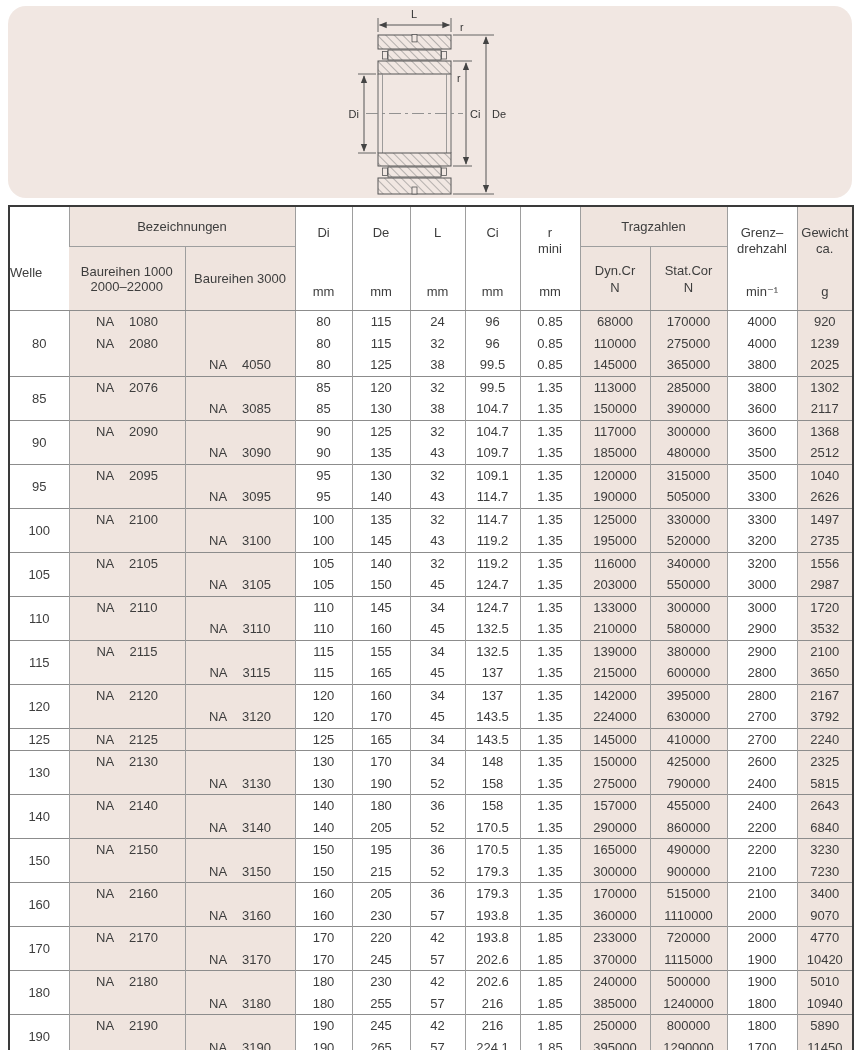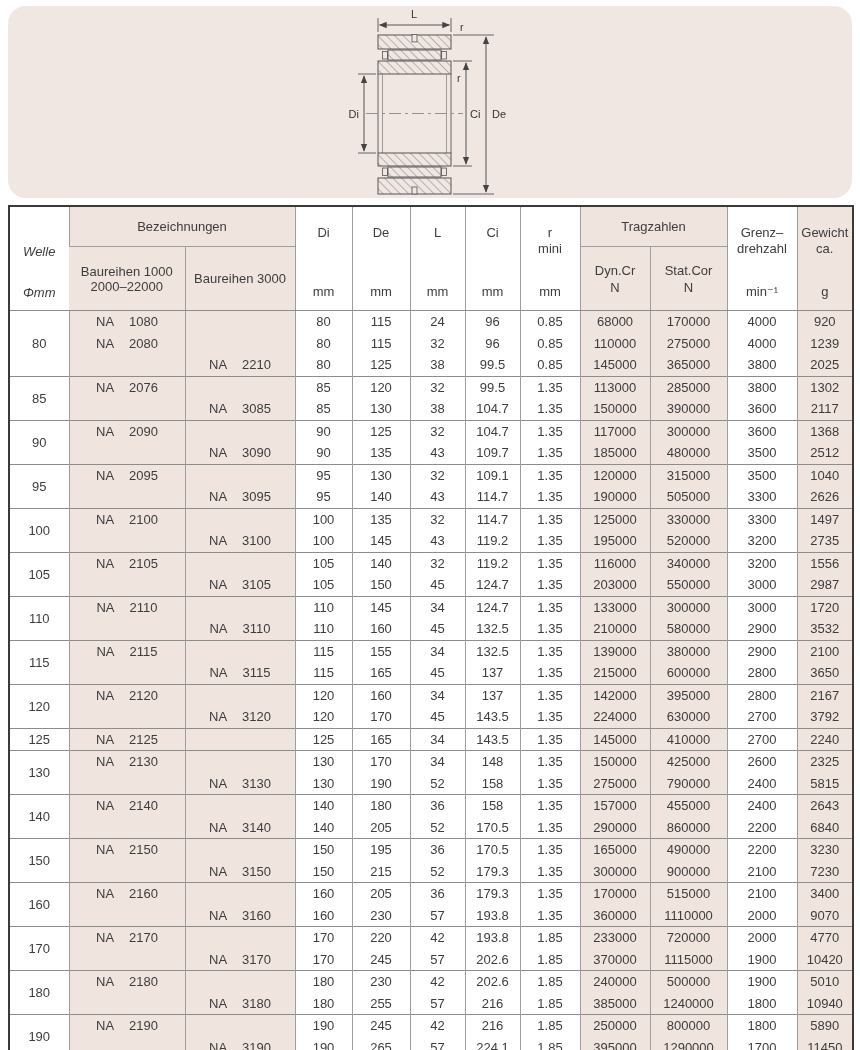--- a/index.html
+++ b/index.html
@@ -42,21 +42,21 @@
   tr.h1{height:40px;}
   tr.h2{height:63px;padding-left:12px;}
   .subd{border-bottom:1px solid var(--line-light);}
   .hb{border-bottom:1px solid var(--line-mid);}
   tbody tr.group-start td{border-top:1px solid var(--line-mid);}
   tbody td{height:21.5px;font-size:13px;}
 
   
   .stack{display:flex;flex-direction:column;justify-content:space-between;align-items:center;height:103px;box-sizing:border-box;padding:18px 0 11px;}
   .stack .grp{display:flex;flex-direction:column;align-items:center;gap:1px;}
-  .welle-stack{display:flex;flex-direction:column;align-items:center;gap:26px;padding-top:27px;font-style:italic;}
+  .welle-stack{display:flex;align-items:center;gap:26px;padding-top:27px;}
   .twoline{display:flex;flex-direction:column;justify-content:space-around;align-items:center;height:100%;box-sizing:border-box;padding:7px 0;}
   .ctr2{display:flex;flex-direction:column;justify-content:center;align-items:center;gap:2px;height:100%;}
 
   
   .des{display:flex;justify-content:center;gap:15px;}
 </style>
 </head>
 <body>
 
 <div class="page">
@@ -272,21 +272,21 @@
           <td class="c-dyn tint">110000</td>
           <td class="c-stat tint">275000</td>
           <td class="c-grenz">4000</td>
           <td class="c-gewicht tint">1239</td>
         </tr>
         <tr>
           <td class="c-b1000 tint"></td>
           <td class="c-b3000 tint">
             <span class="des">
               <span>NA</span>
-              <span>2210</span>
+              <span>4050</span>
             </span>
           </td>
           <td class="c-di">80</td>
           <td class="c-de">125</td>
           <td class="c-l">38</td>
           <td class="c-ci">99.5</td>
           <td class="c-r">0.85</td>
           <td class="c-dyn tint">145000</td>
           <td class="c-stat tint">365000</td>
           <td class="c-grenz">3800</td>

